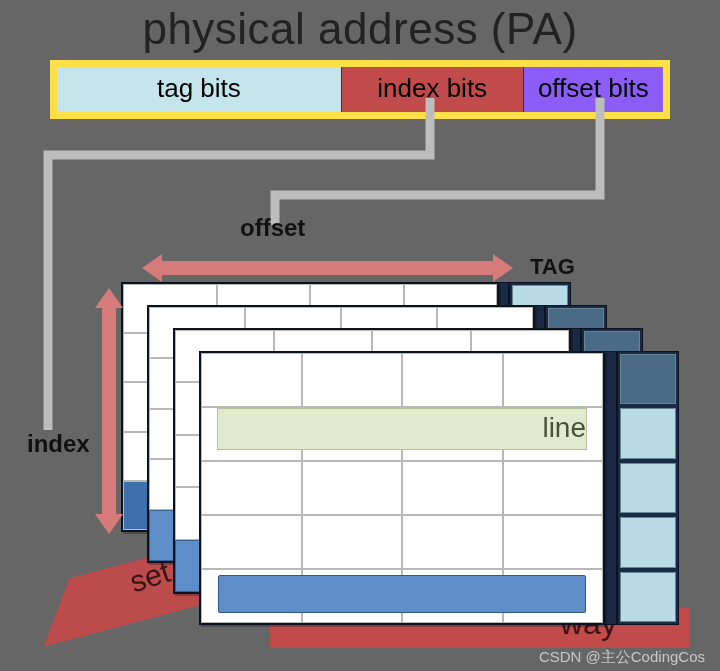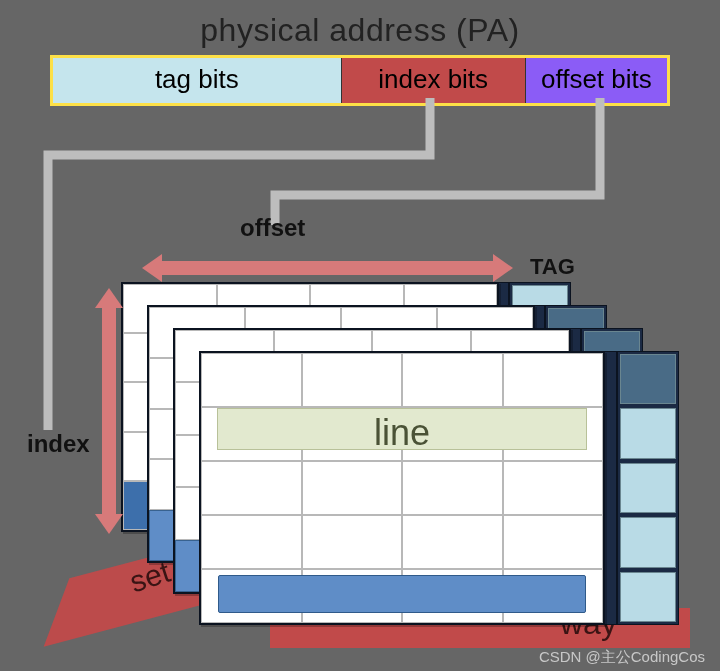--- a/index.html
+++ b/index.html
@@ -6,29 +6,29 @@
   body {
     width: 720px; height: 671px;
     background: #666666;
     font-family: "Segoe UI Light", "Helvetica Neue", Arial, sans-serif;
     font-weight: 300;
     position: relative;
     overflow: hidden;
   }
   .title {
     text-align: center;
-    font-size: 32px;
+    font-size: 44px;
     color: #222;
-    padding-top: 12px;
+    padding-top: 4px;
     letter-spacing: 0.5px;
   }
   .pa-bar {
     display: flex;
     margin: 6px 50px 0 50px;
-    border: 3px solid #fde047;
+    border: 7px solid #fde047;
   }
   .pa-seg {
     text-align: center;
     font-size: 26px;
     padding: 6px 0 8px 0;
     font-weight: 300;
   }
   .seg-tag { flex: 0 0 47%; background: #c5e5ed; border-right: 1px solid #333; }
   .seg-index { flex: 0 0 30%; background: #c14a4a; border-right: 1px solid #333; }
   .seg-offset { flex: 0 0 23%; background: #8b5cf6; }
@@ -116,22 +116,22 @@
     position: absolute;
     background: #1b2a44;
     border: 1px solid #0b1320;
   }
 
   
   .line-row {
     position: absolute;
     background: #e2e9cf;
     border: 1px solid #b8c199;
-    text-align: center;
-    font-size: 36px;
+    text-align: right;
+    font-size: 28px;
     color: #4a5236;
     font-weight: 400;
     line-height: 1.2;
     padding-top: 2px;
   }
 
   
   .offset-label {
     position: absolute;
     left: 240px; top: 214px;

